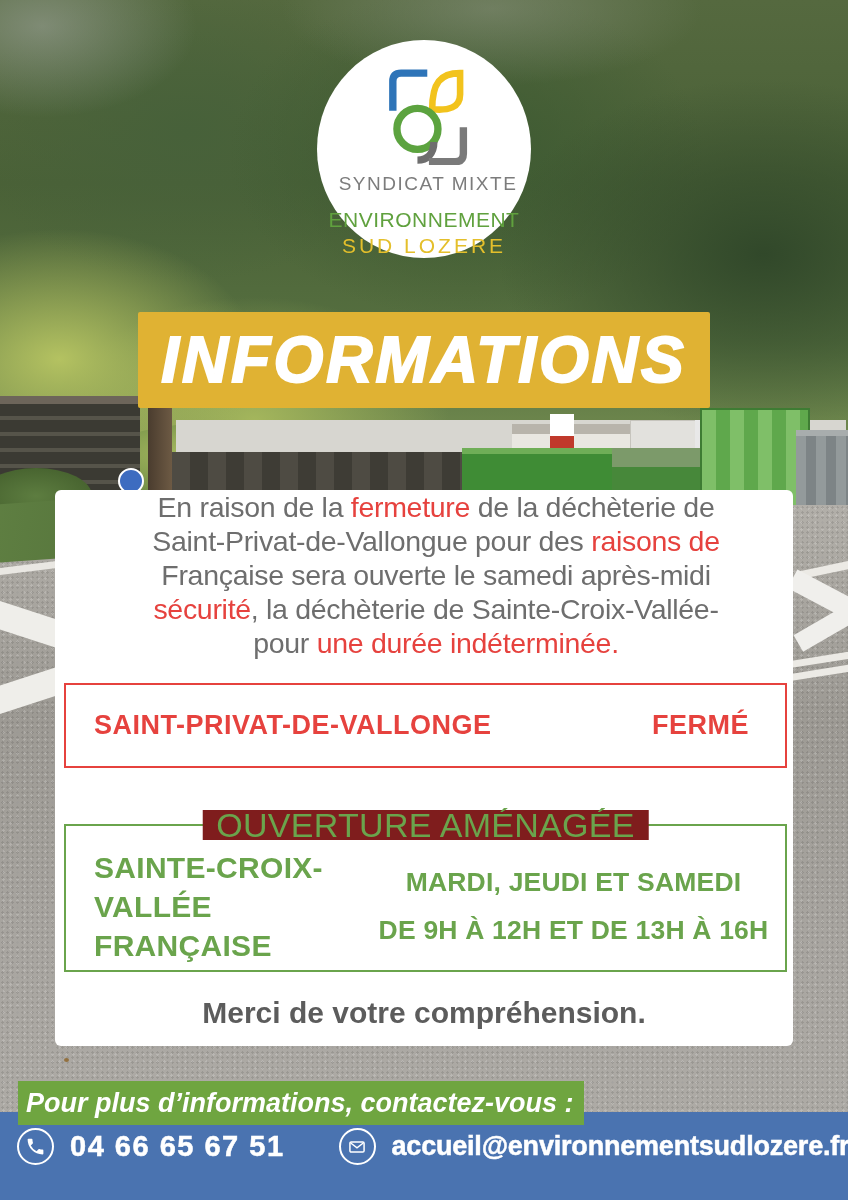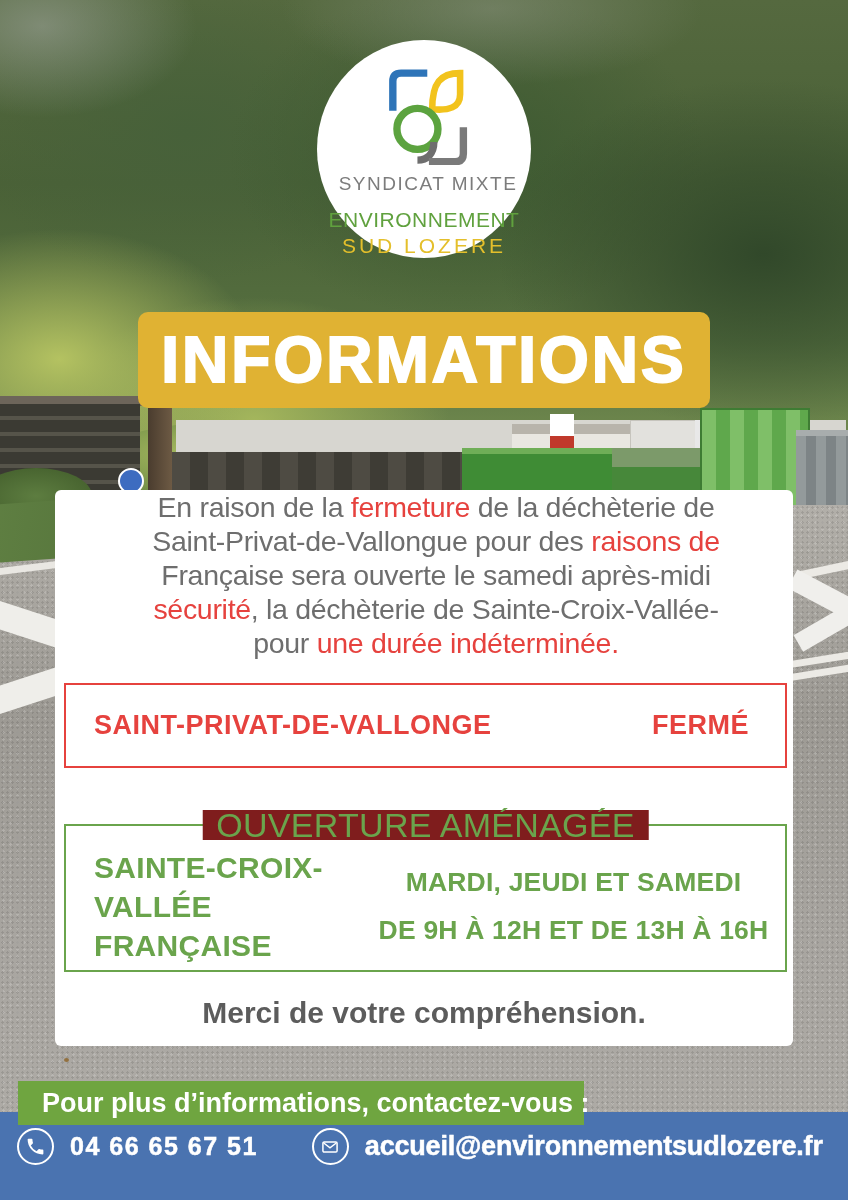--- a/index.html
+++ b/index.html
@@ -80,21 +80,21 @@
   
   .logo-circle{position:absolute;left:317px;top:40px;width:214px;height:218px;border-radius:50%;
     background:#fff;display:flex;flex-direction:column;align-items:center;z-index:5;}
   .logo-mark{margin-top:20px;}
   .logo-line1{margin-top:8px;font-size:19px;letter-spacing:1.5px;color:#7c7c7c;white-space:nowrap;margin-left:8px;}
   .logo-line2{margin-top:13px;font-size:21px;letter-spacing:.5px;color:#60a13e;white-space:nowrap;}
   .logo-line3{margin-top:2px;font-size:21px;letter-spacing:3px;color:#e4bf2b;white-space:nowrap;}
 
   
   .title-banner{position:absolute;left:138px;top:312px;width:572px;height:96px;background:var(--banner_yellow);
-    display:flex;align-items:center;justify-content:center;z-index:4;border-radius:10px;}
+    display:flex;align-items:center;justify-content:center;z-index:4;border-radius:2px;font-style:italic;}
   .title-banner .title{color:#fff;font-weight:bold;font-size:64px;letter-spacing:3px;
     -webkit-text-stroke:2px #fff;white-space:nowrap;}
 
   
   .card{position:absolute;left:55px;top:490px;width:738px;height:556px;background:#fff;border-radius:6px;z-index:4;}
   .notice-paragraph{position:absolute;top:0;left:0;right:0;text-align:center;
     font-size:28.5px;line-height:34px;color:var(--body_gray);letter-spacing:-.3px;padding-left:24px;}
   .notice-paragraph .em{color:var(--alert_red);}
   .closed-box{position:absolute;left:9px;right:6px;top:193px;height:85px;border:2px solid var(--alert_red);
     display:flex;align-items:center;justify-content:space-between;padding:0 36px 0 28px;
@@ -105,27 +105,27 @@
   .open-content{display:flex;height:100%;align-items:center;padding:16px 14px 0 28px;}
   .open-site{width:282px;font-weight:bold;font-size:30px;line-height:39px;color:var(--green);letter-spacing:.3px;}
   .open-times{flex:1;text-align:center;font-weight:bold;color:var(--green);}
   .open-days{font-size:26.5px;margin-bottom:17px;letter-spacing:.2px;}
   .open-hours{font-size:26.5px;letter-spacing:.2px;}
   .thanks{position:absolute;top:506px;left:0;right:0;text-align:center;
     font-weight:bold;font-size:30px;color:var(--dark_gray);}
 
   
   .contact-banner{position:absolute;left:18px;top:1081px;width:566px;height:44px;background:var(--contact_green);
-    color:#fff;font-weight:bold;font-size:27px;line-height:44px;padding-left:24px;white-space:nowrap;z-index:6;}
+    color:#fff;font-weight:bold;font-size:27px;line-height:44px;padding-left:8px;white-space:nowrap;z-index:6;font-style:italic;}
   .footer{position:absolute;left:0;top:1112px;width:848px;height:88px;background:var(--footer_blue);z-index:5;}
   .footer-row{position:absolute;left:17px;top:16px;display:flex;align-items:center;}
   .icon-badge{width:37px;height:37px;border-radius:50%;border:2.5px solid #fff;
     display:flex;align-items:center;justify-content:center;flex:none;}
   .footer-text{color:#fff;font-weight:bold;-webkit-text-stroke:.5px #fff;white-space:nowrap;}
-  .phone-number{font-size:25px;letter-spacing:1.5px;margin-left:16px;}
+  .phone-number{font-size:29px;letter-spacing:1.5px;margin-left:16px;}
   .email-badge{margin-left:54px;}
   .email-text{font-size:27px;margin-left:16px;letter-spacing:-.2px;}
 </style>
 </head>
 <body>
 
 <div class="poster">
 
   <div class="photo">
     <div class="forest"></div>

